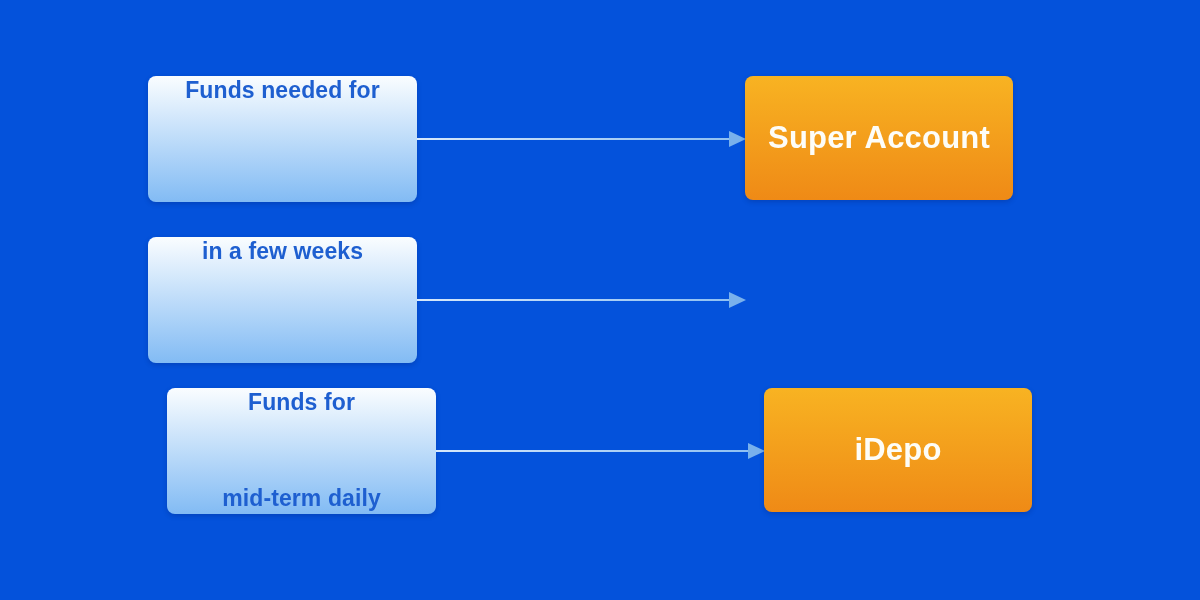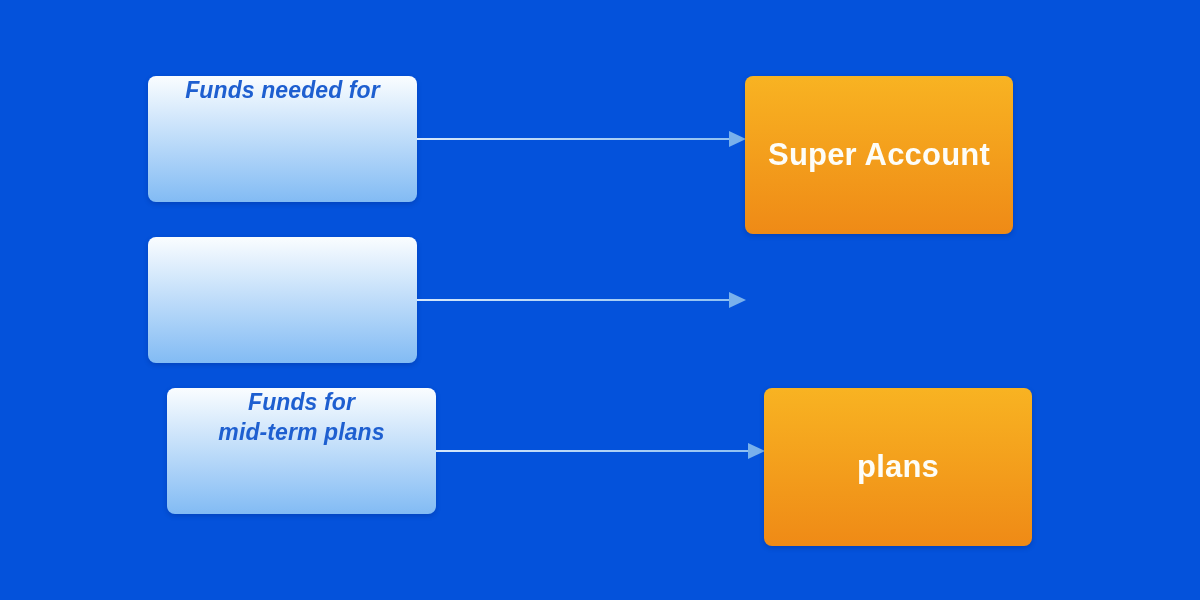--- a/index.html
+++ b/index.html
@@ -26,32 +26,31 @@
     position:absolute;left:0;width:1200px;height:126px;
   }
   .row1{top:76px;}
   .row2{top:237px;}
   .row3{top:388px;margin-left:19px;}
   .src{
     position:absolute;left:148px;top:0;width:269px;height:126px;
     border-radius:8px;
     background:linear-gradient(to bottom, var(--source-box-top), var(--source-box-bottom));
     box-shadow:0 2px 5px rgba(0,20,80,0.22);
-    display:flex;flex-direction:column;align-items:center;justify-content:flex-start;
+    display:flex;flex-direction:column;align-items:center;justify-content:space-between;
     text-align:center;
-    font-style:italic;
   }
   .srcline{
     display:block;
     color:var(--source-text);
     font-size:23px;font-weight:bold;line-height:1.3;
     letter-spacing:0.1px;
   }
   .tgt{
-    position:absolute;left:745px;top:0;width:268px;height:158px;
+    position:absolute;left:745px;top:0;width:268px;height:124px;
     border-radius:8px;
     background:linear-gradient(to bottom, var(--target-box-top), var(--target-box-bottom));
     box-shadow:0 2px 5px rgba(0,20,80,0.22);
     display:flex;align-items:center;justify-content:center;
     text-align:center;
   }
   .tgt span{
     color:var(--target-text);
     font-size:31px;font-weight:bold;
     letter-spacing:0.2px;
@@ -84,34 +83,35 @@
       <div class="arrow-line"></div>
       <div class="arrow-head"></div>
     </div>
     <div class="tgt">
       <span>Super Account</span>
     </div>
   </div>
 
   <div class="row row2">
     <div class="src">
+      <span class="srcline">in a few weeks</span>
     </div>
     <div class="arrow">
       <div class="arrow-line"></div>
       <div class="arrow-head"></div>
     </div>
   </div>
 
   <div class="row row3">
     <div class="src">
       <span class="srcline">Funds for</span>
-      <span class="srcline">mid-term plans</span>
+      <span class="srcline">mid-term daily</span>
     </div>
     <div class="arrow">
       <div class="arrow-line"></div>
       <div class="arrow-head"></div>
     </div>
     <div class="tgt">
-      <span>plans</span>
+      <span>iDepo</span>
     </div>
   </div>
 
 </div>
 
 </body></html>

